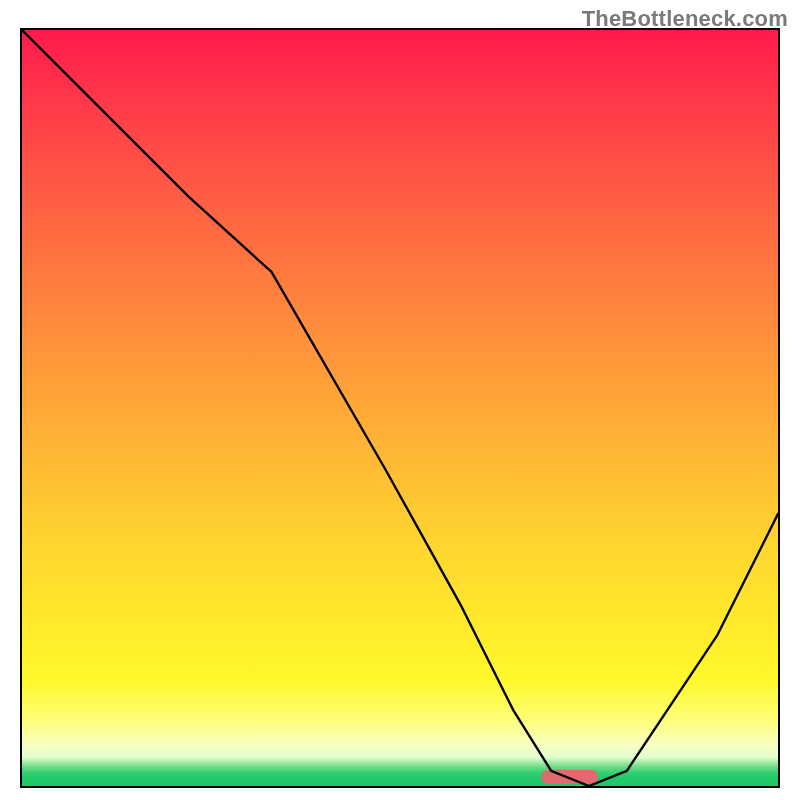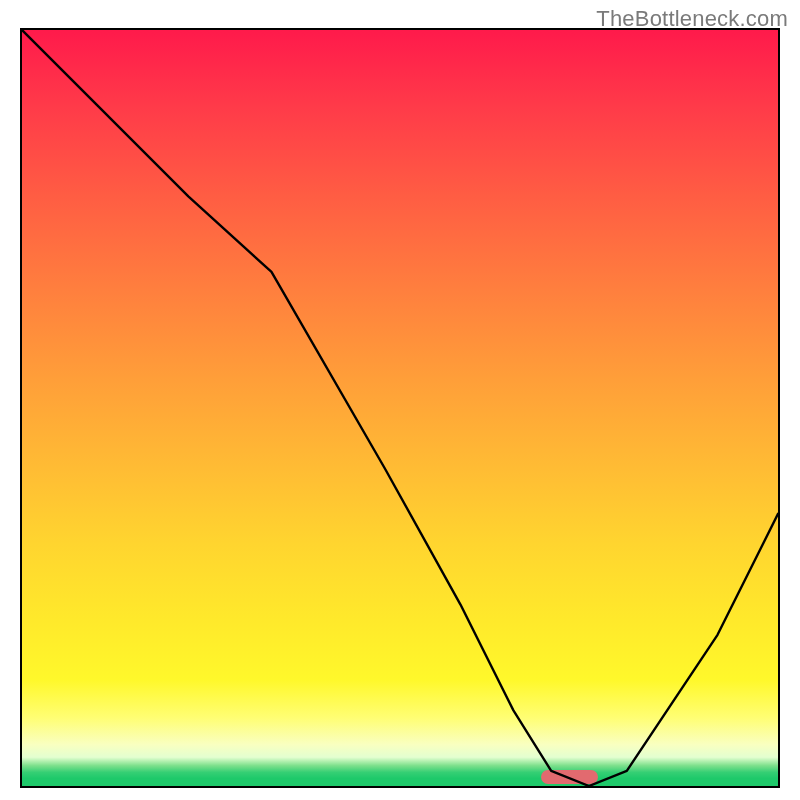--- a/index.html
+++ b/index.html
@@ -13,21 +13,21 @@
   .wrap {
     position: relative;
     width: 800px;
     height: 800px;
   }
   .watermark {
     position: absolute;
     top: 6px;
     right: 12px;
     font-size: 22px;
-    font-weight: 400;
+    font-weight: 700;
     color: #7a7a7a;
     letter-spacing: 0.2px;
   }
   .plot {
     position: absolute;
     left: 20px;
     top: 28px;
     width: 760px;
     height: 760px;
     box-sizing: border-box;

